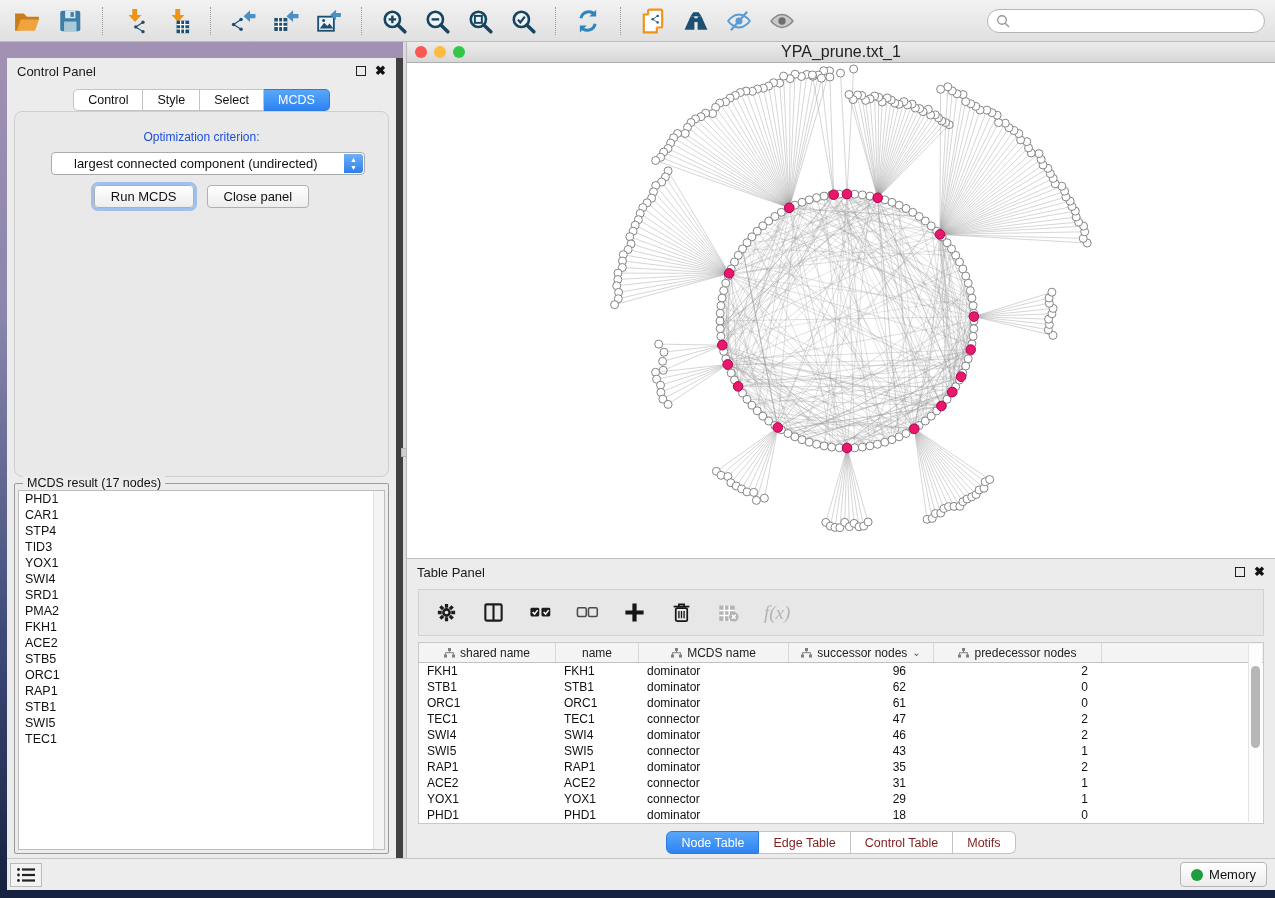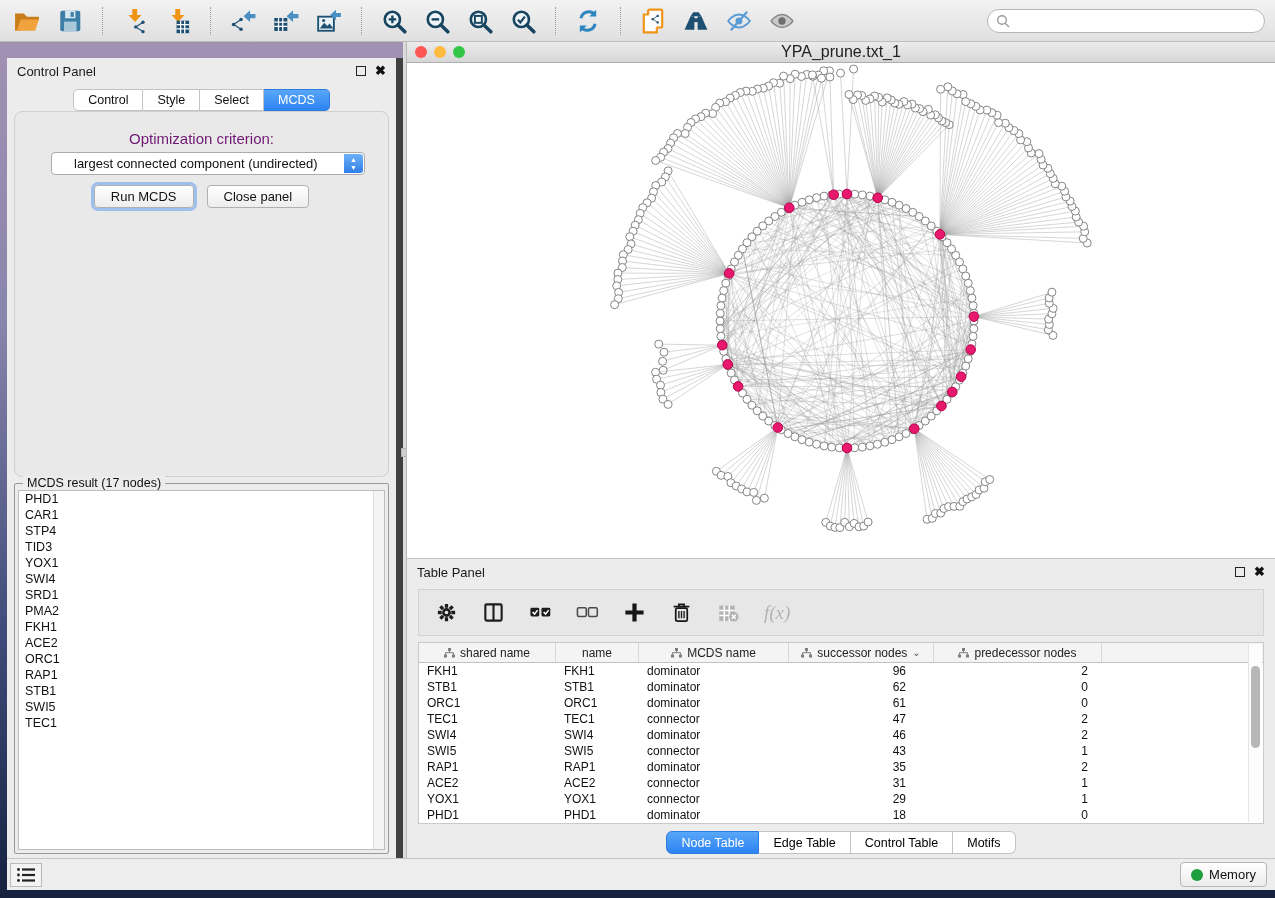--- a/index.html
+++ b/index.html
@@ -29,21 +29,21 @@
 
   .ctab-row { position:absolute; left:0; right:0; top:31px; display:flex; justify-content:center; }
   .ctab { font-size:12.5px; padding:3px 14px; background:#fff; border:1px solid #c3c3c3;
     border-left-width:0; color:#111; }
   .ctab:first-child { border-left-width:1px; border-radius:5px 0 0 5px; }
   .ctab:last-child { border-radius:0 5px 5px 0; }
   .ctab.active { background:linear-gradient(#5aa7f8,#2c83f2); color:#fff; border-color:#2c7ce0; }
 
   #cp-content { position:absolute; left:7px; right:7px; top:53px; height:366px;
     background:#e9e9e9; border:1px solid #cfcfcf; border-radius:8px; }
-  #opt-label { position:absolute; top:18px; width:100%; text-align:center; font-size:15px; color:#701a75; }
+  #opt-label { position:absolute; top:18px; width:100%; text-align:center; font-size:12px; color:#1d4ed8; }
   #criterion-select { position:absolute; left:36px; top:40px; width:314px; height:23px; background:#fff;
     border:1px solid #ababab; border-radius:4px; font-size:13px; color:#111;
     display:flex; align-items:center; padding-left:22px; }
   #criterion-cap { position:absolute; right:1px; top:1px; bottom:1px; width:19px; border-radius:0 3px 3px 0;
     background:linear-gradient(#6fb1f7,#2f7fe9); color:#fff; font-size:7px; line-height:7px;
     display:flex; flex-direction:column; align-items:center; justify-content:center; gap:1px; }
   #cp-buttons { position:absolute; top:73px; width:100%; display:flex; justify-content:center; gap:13px; }
   .aqua-btn { height:23px; background:linear-gradient(#ffffff,#ededed); border:1px solid #b0b0b0;
     border-radius:4px; font-size:13px; color:#111; padding:0 16px; display:flex; align-items:center; }
   .aqua-btn.focused { box-shadow:0 0 0 3px rgba(110,165,240,.6); }
@@ -88,21 +88,21 @@
   .tbl-row { display:flex; height:16px; }
   .td { font-size:12px; color:#111; display:flex; align-items:center; overflow:hidden; }
   .td.left { padding-left:8px; justify-content:flex-start; }
   .td.right { justify-content:flex-end; }
   #tbl-scroll { position:absolute; right:1px; top:1px; bottom:1px; width:14px; background:#fdfdfd;
     border-left:1px solid #e4e4e4; }
   #tbl-thumb { position:absolute; left:2px; width:9px; top:22px; height:82px; background:#b7b7b7; border-radius:5px; }
 
   .btab-row { position:absolute; left:0; right:0; top:272px; display:flex; justify-content:center; }
   .btab { font-size:12.5px; padding:3.5px 14px; background:#fff; border:1px solid #c3c3c3;
-    border-left-width:0; color:#000000; }
+    border-left-width:0; color:#7f1d1d; }
   .btab:first-child { border-left-width:1px; border-radius:6px 0 0 6px;text-align:center; }
   .btab:last-child { border-radius:0 6px 6px 0; }
   .btab.active { background:linear-gradient(#5aa7f8,#2c83f2); color:#fff; border-color:#2c7ce0; }
 
   
   #status-bar { left:7px; top:858px; width:1268px; height:32px; background:#ededed;
     border-top:1px solid #c6c6c6; }
   #list-btn { position:absolute; left:3px; top:4px; width:32px; height:24px; background:#f3f3f3;
     border:1px solid #b9b9b9; display:flex; align-items:center; justify-content:center; }
   #memory-btn { position:absolute; right:8px; top:3px; height:25px; background:linear-gradient(#ffffff,#ececec);
@@ -304,20 +304,21 @@
           <div class="mcds-item">PHD1</div>
           <div class="mcds-item">CAR1</div>
           <div class="mcds-item">STP4</div>
           <div class="mcds-item">TID3</div>
           <div class="mcds-item">YOX1</div>
           <div class="mcds-item">SWI4</div>
           <div class="mcds-item">SRD1</div>
           <div class="mcds-item">PMA2</div>
           <div class="mcds-item">FKH1</div>
           <div class="mcds-item">ACE2</div>
+          <div class="mcds-item">STB5</div>
           <div class="mcds-item">ORC1</div>
           <div class="mcds-item">RAP1</div>
           <div class="mcds-item">STB1</div>
           <div class="mcds-item">SWI5</div>
           <div class="mcds-item">TEC1</div>
         </div>
       <div id="mcds-scroll"></div>
     </div>
   </div>
 </div>

